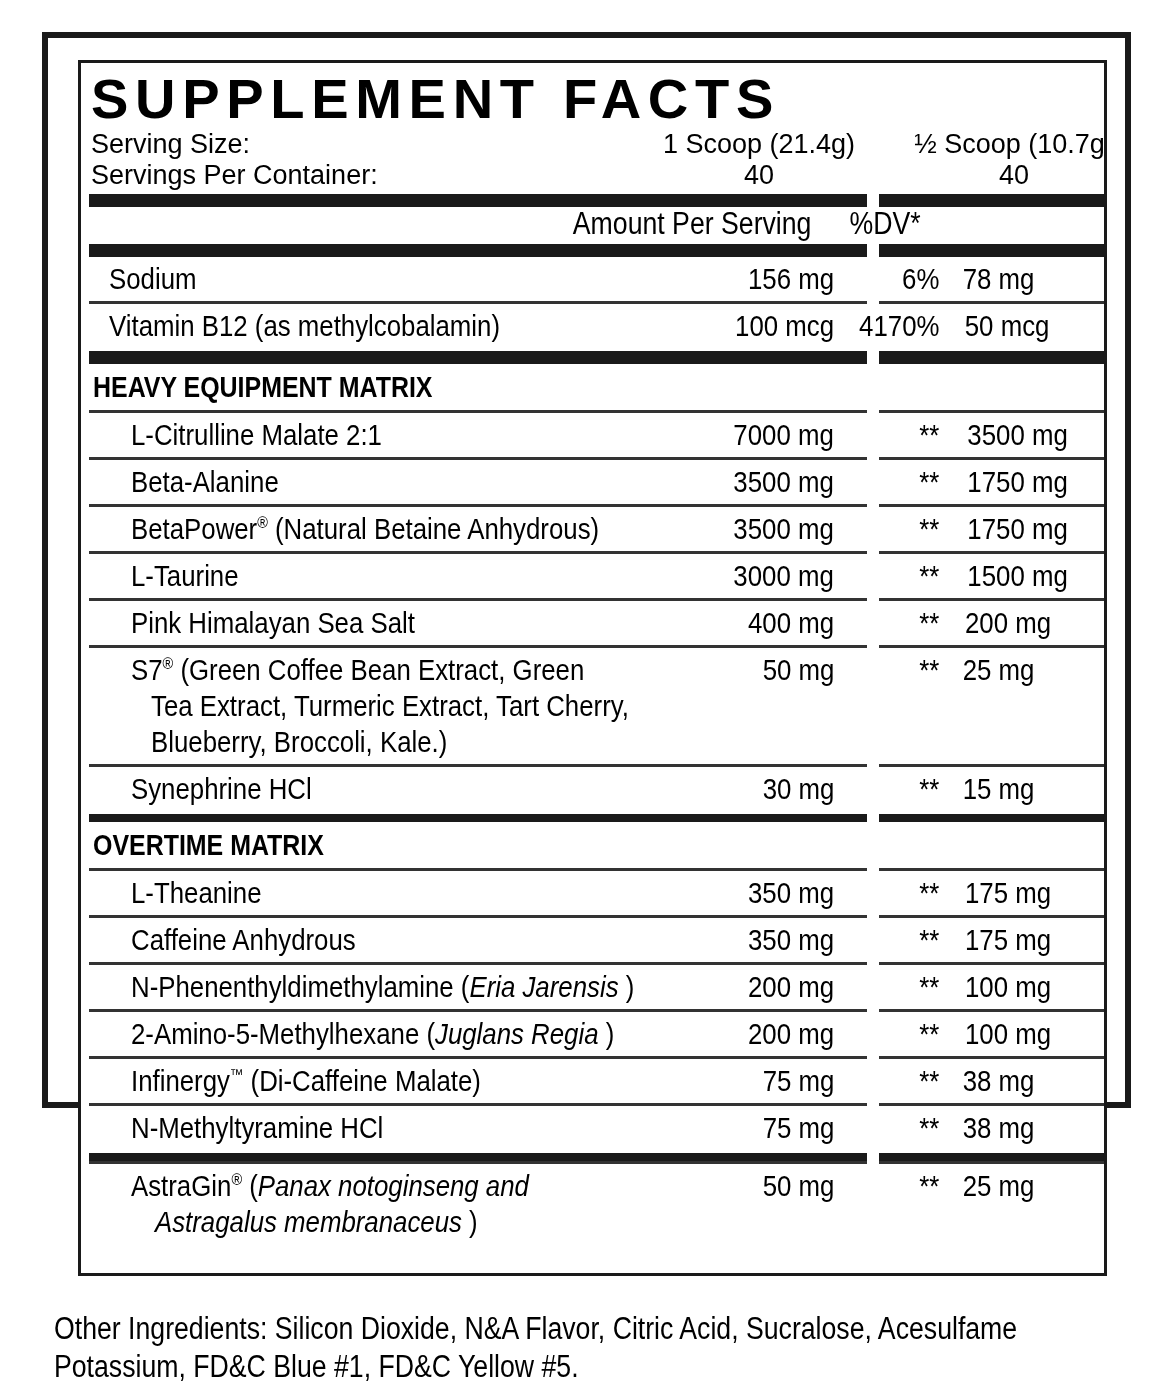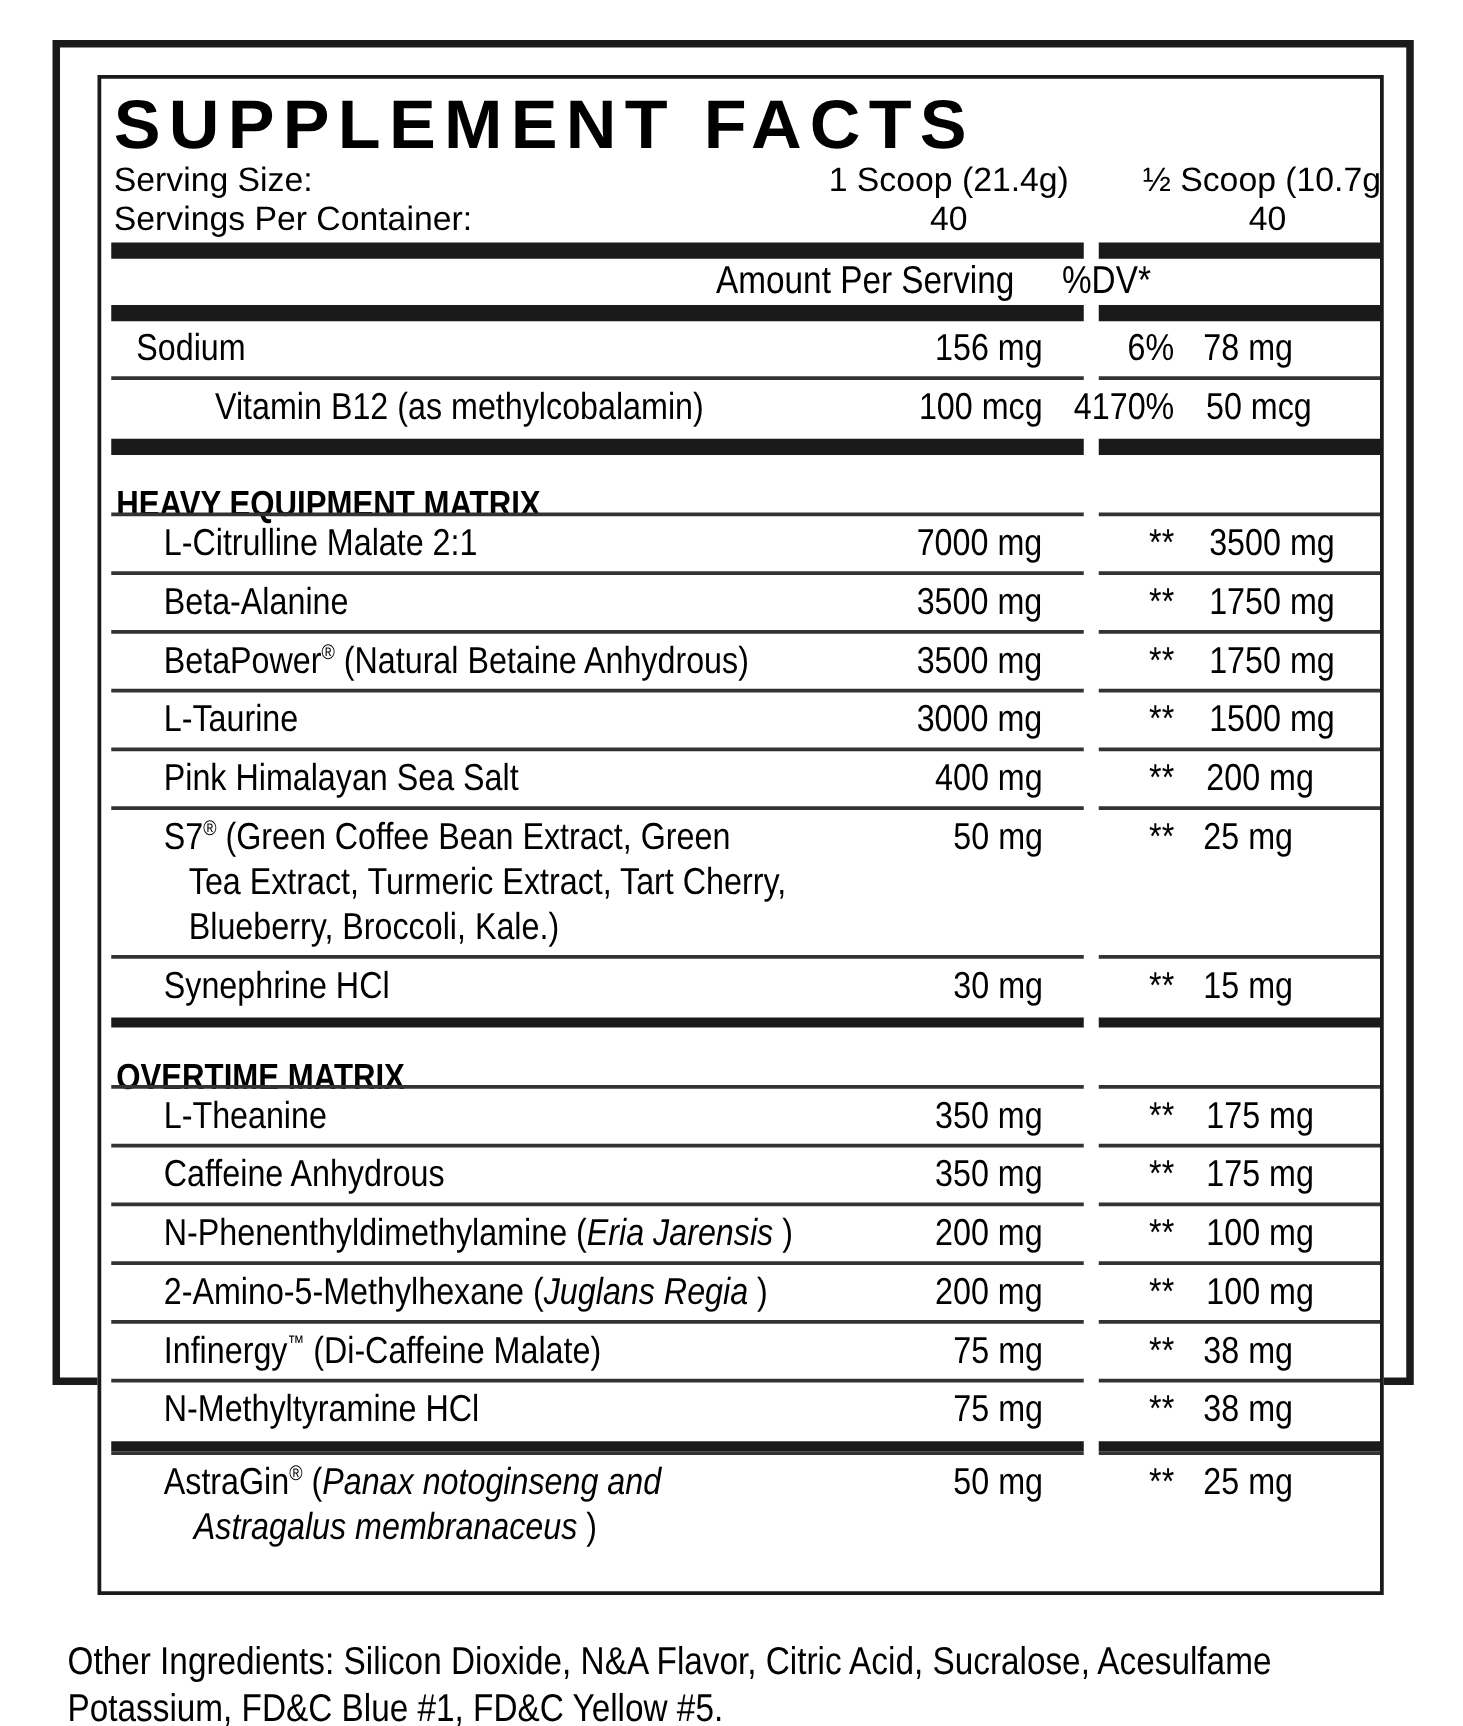--- a/index.html
+++ b/index.html
@@ -116,39 +116,39 @@
     font-size: 30px;
     line-height: 36px;
     min-height: 44px;
   }
   .row .nm {
     position: absolute; left: 4px; top: 4px;
     width: 560px;
     margin-left: 16px;
   }
   .row .nm.ind { left: 26px; width: 545px; }
-  .row .nm.wide { width: 580px; text-align: center; }
+  .row .nm.wide { width: 580px; }
 
   .row .a1 { position:absolute; left: 560px; top: 4px; width: 185px; text-align: right; }
   .row .d1 { position:absolute; left: 752px; top: 4px; width: 98px;  text-align: right; }
   .row .a2 { position:absolute; left: 862px; top: 4px; width: 130px; }
   .row .d2 { position:absolute; left: 1000px; top: 4px; width: 98px; text-align: right; }
 
   .row.tall { min-height: 116px; }
   .row.tall2 { min-height: 76px; }
 
   .stars { font-size: 30px; letter-spacing: 0px; }
 
   
   .matrix {
     position: relative;
     font-size: 29px;
     line-height: 34px;
     font-weight: bold;
-    padding: 23px 0 6px 4px;
+    padding: 6px 0 6px 4px;
     height: 46px;
   }
 
   
   .other {
     position: absolute;
     left: 54px; top: 1310px;
     width: 1090px;
     font-size: 31px;
     line-height: 38px;

